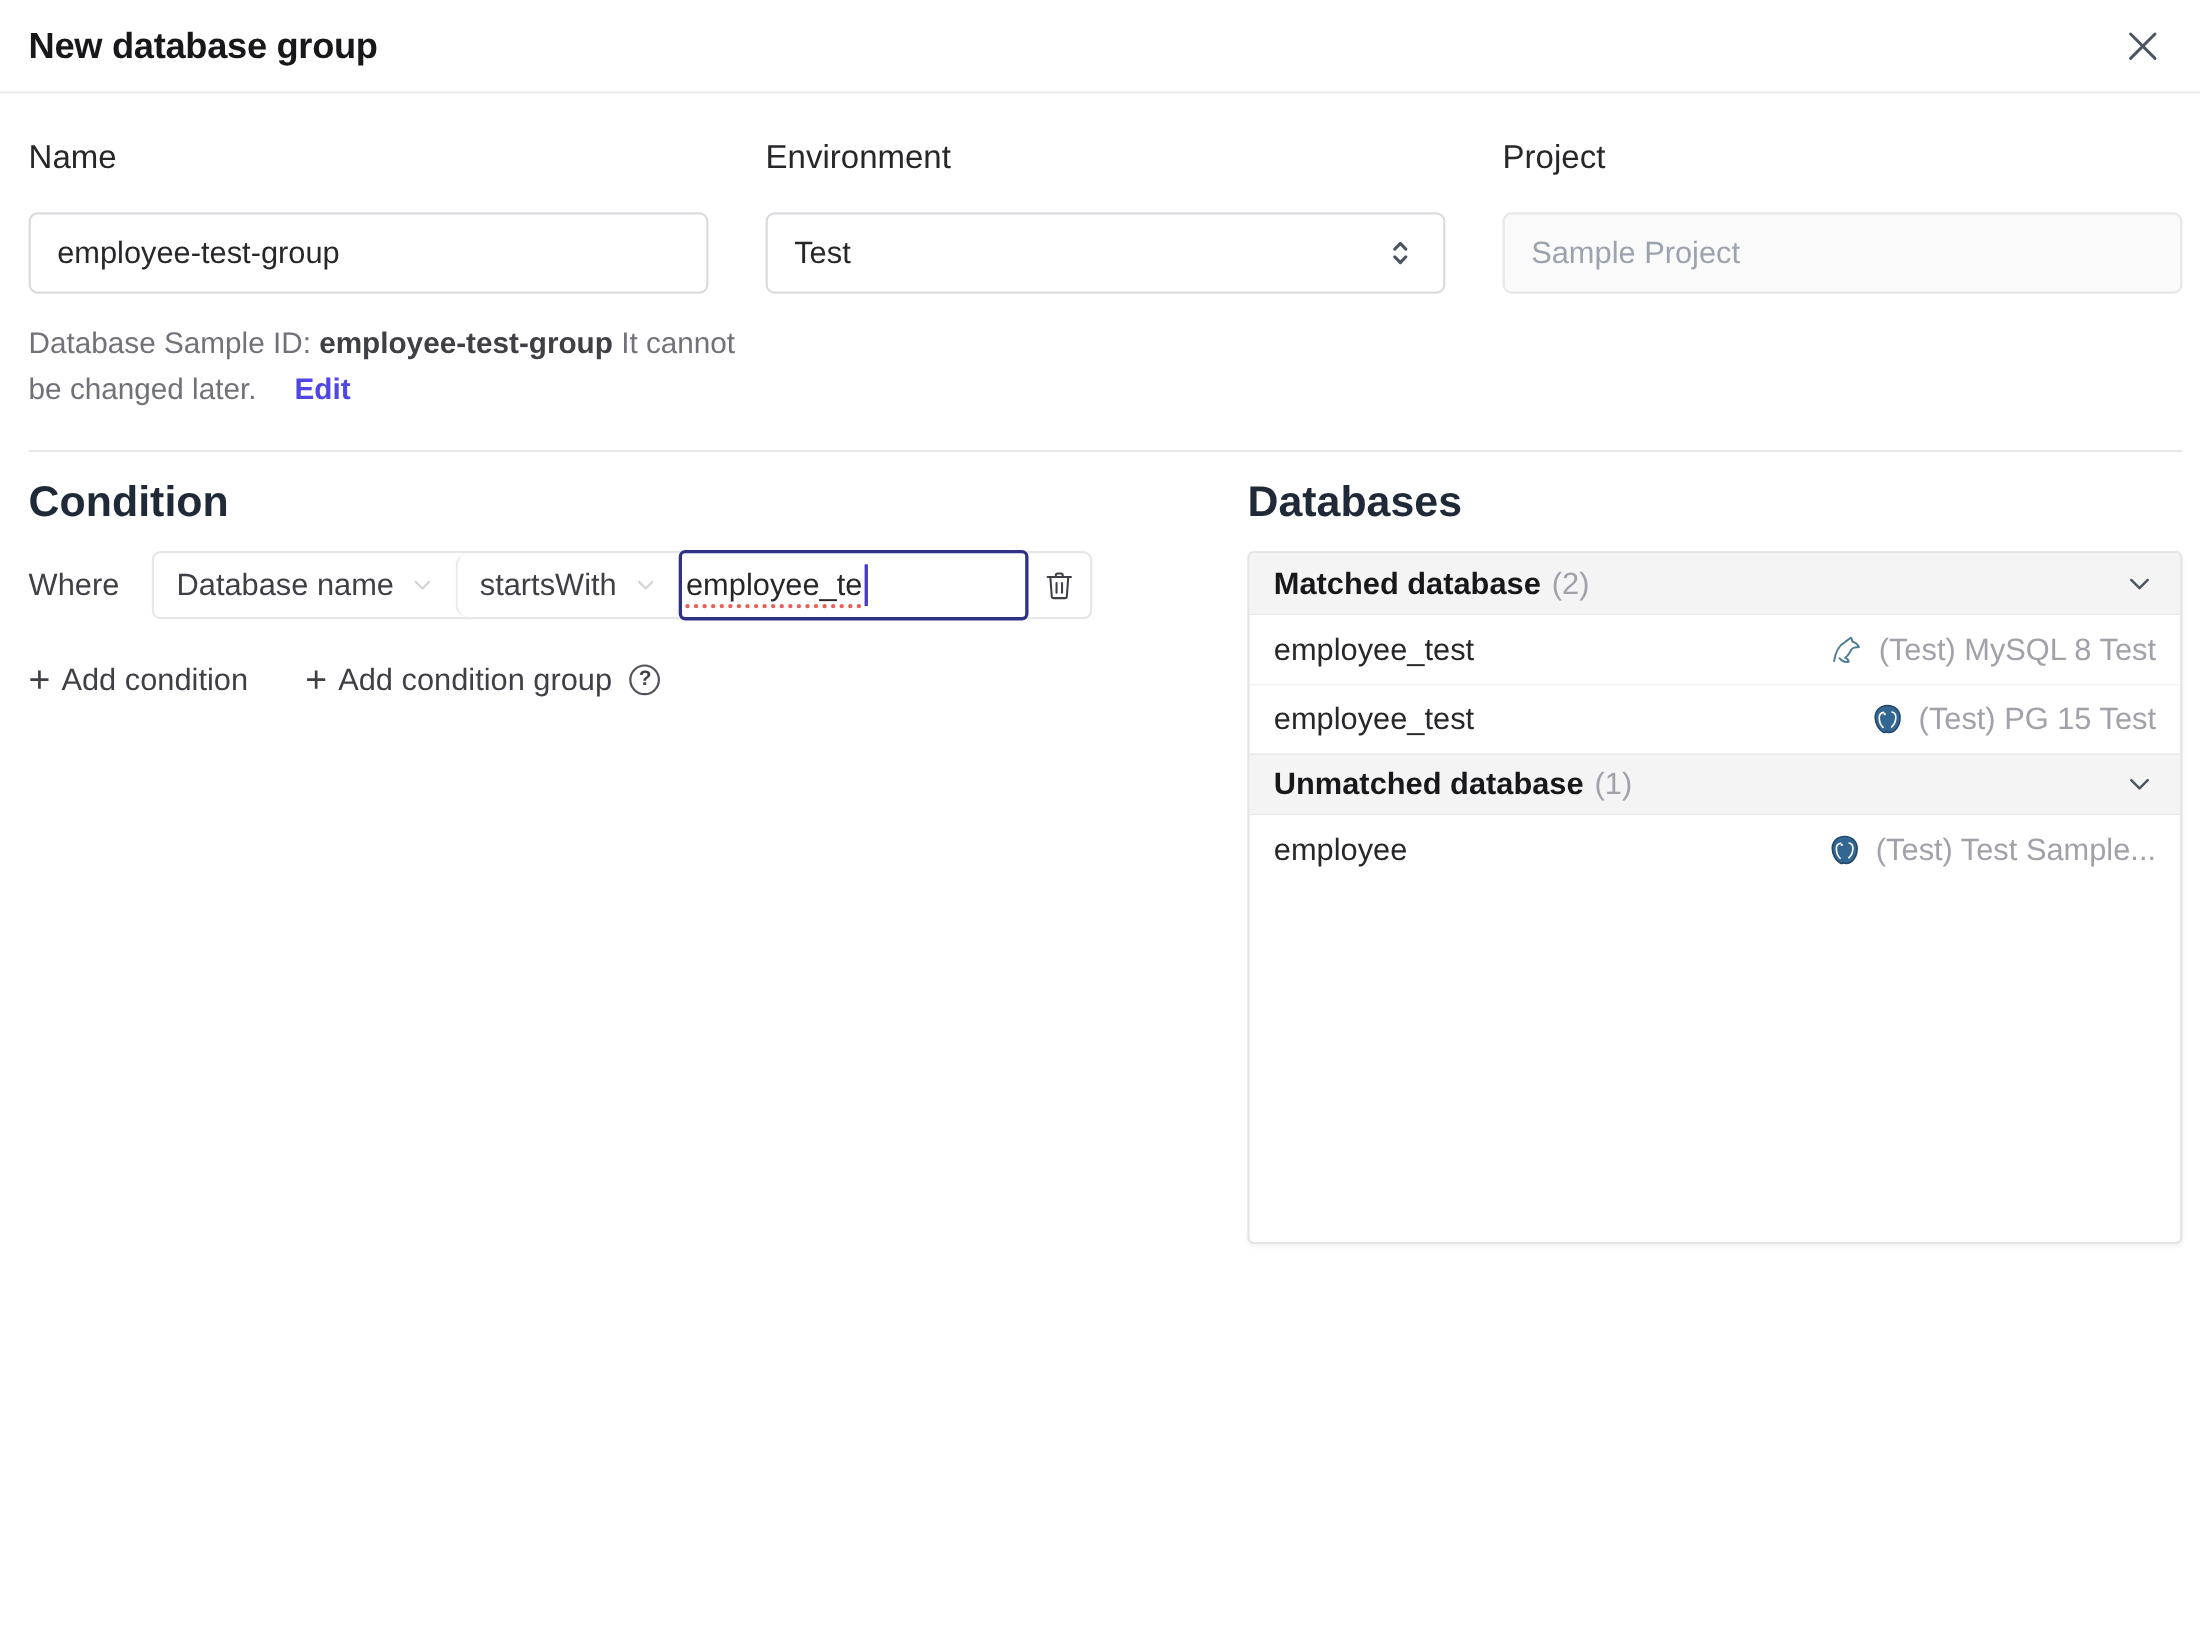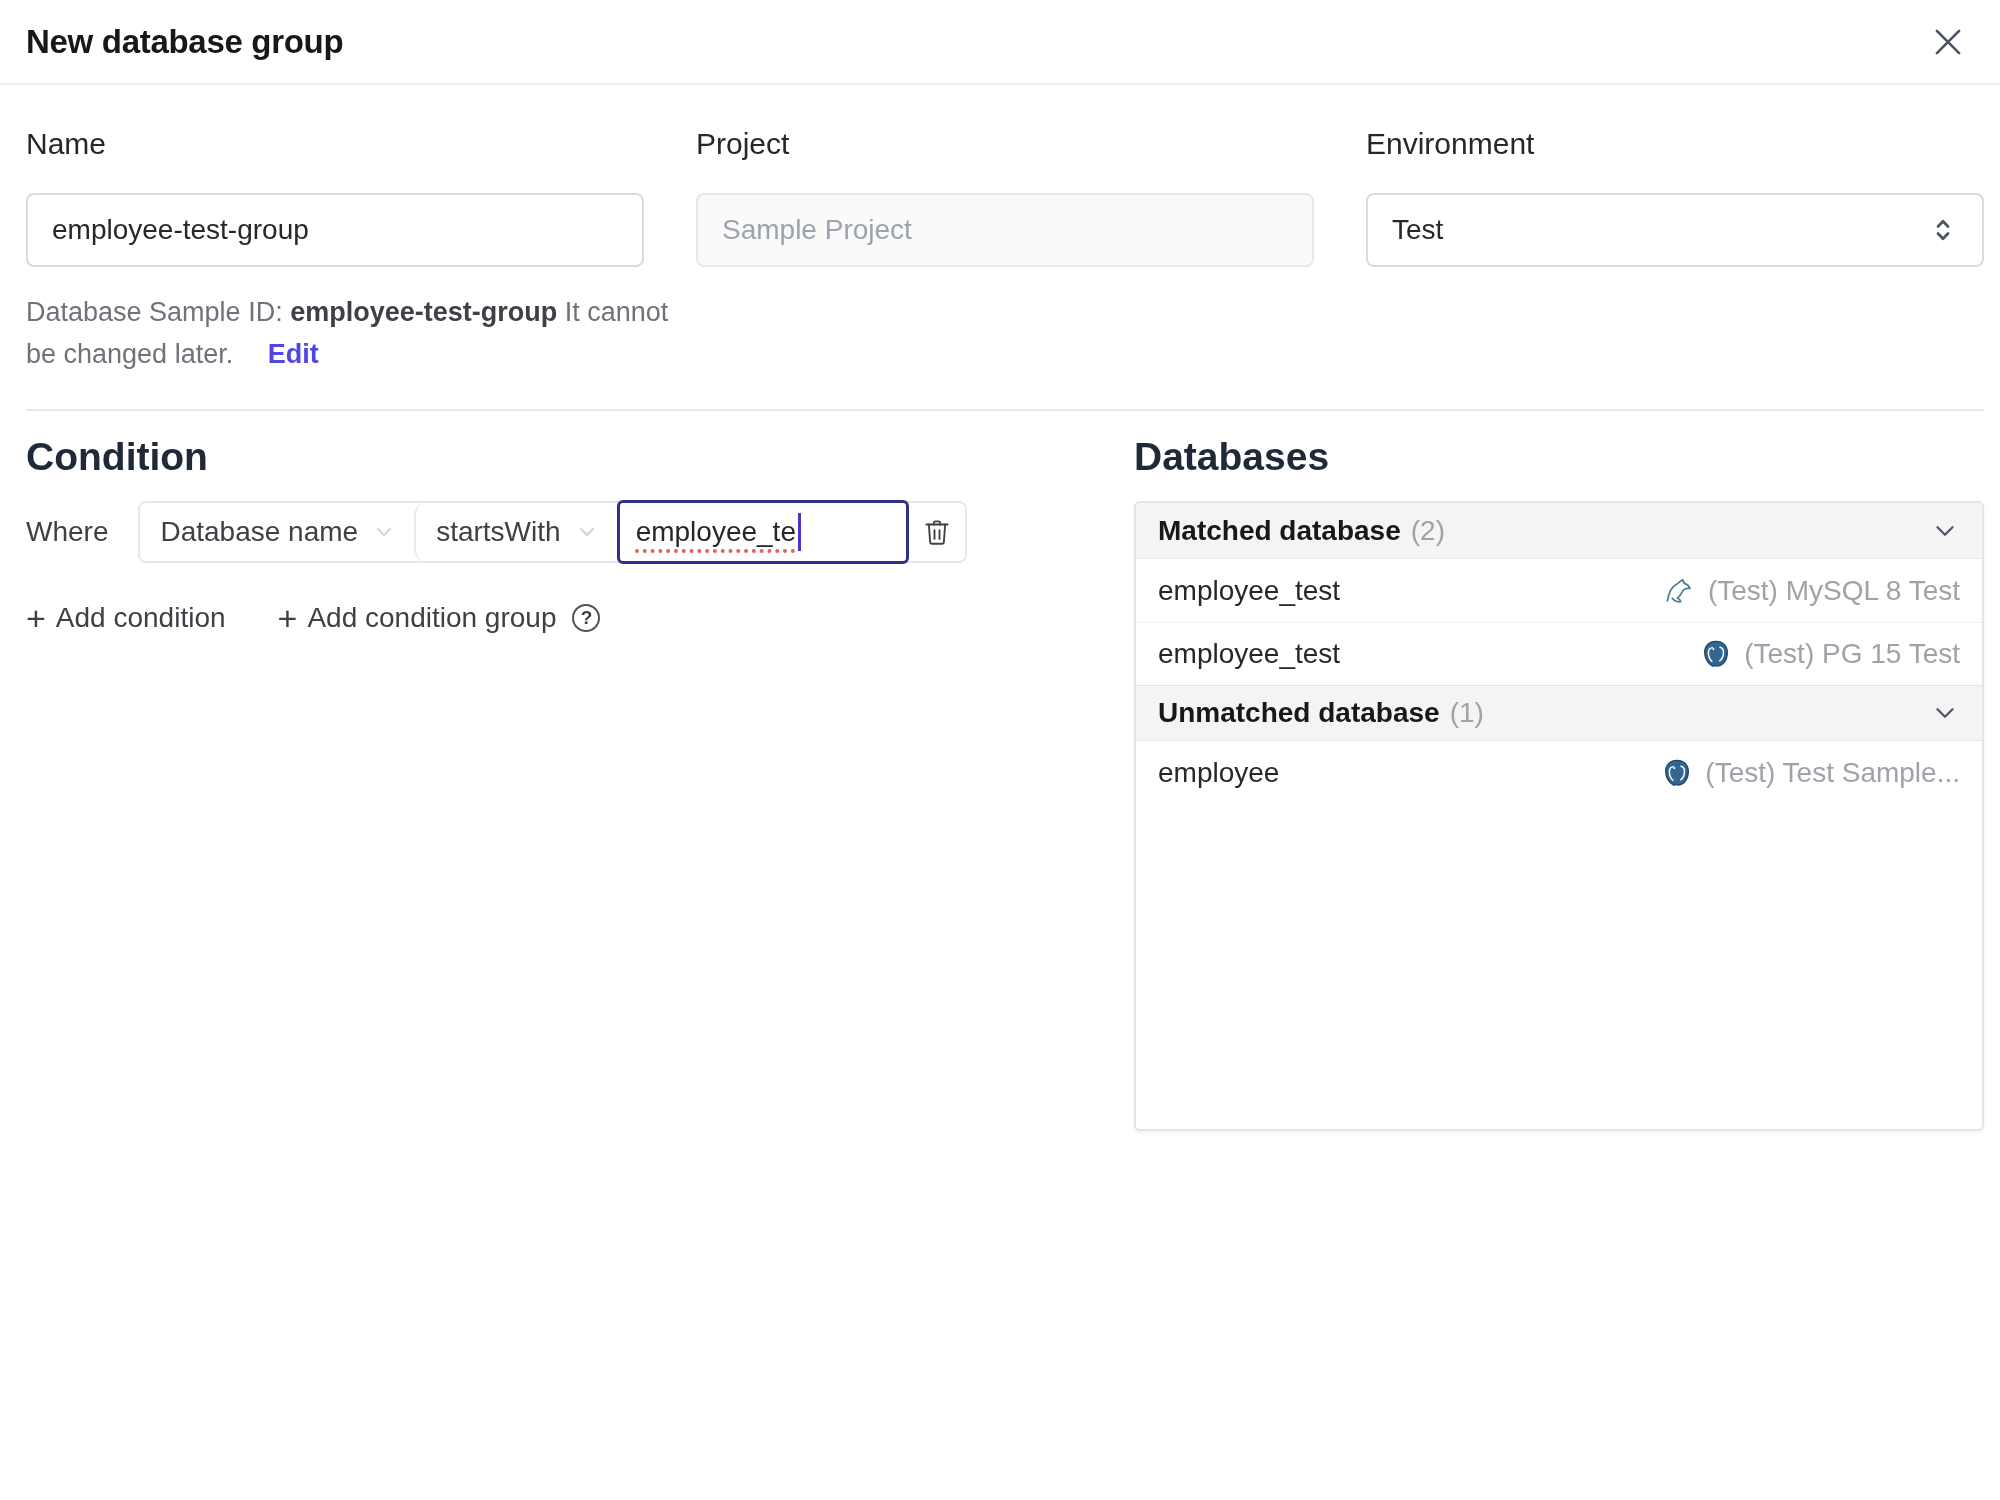--- a/index.html
+++ b/index.html
@@ -40,22 +40,22 @@
   .section-heading { margin-top: 24px; font-size: 39px; font-weight: 700; color: #1f2937; }
 
   
   .cond-row { margin-top: 22px; display: flex; align-items: center; }
   .where-label { font-size: 28px; color: #3f3f46; margin-right: 30px; }
   .cond-group { display: flex; align-items: stretch; height: 62px;
     border: 2px solid #e5e7eb; border-radius: 8px; background: #fff; }
   .cond-select { display: flex; align-items: center; gap: 14px; padding: 0 18px 0 20px;
     font-size: 28px; color: #3f3f46; cursor: pointer; border-radius: 12px; }
   .cond-select + .cond-select { border-left: 2px solid #e9eaec; }
-  .cond-value { width: 292px; margin: -3px 0; border: 3px solid #2f3284; border-radius: 6px;
-    background: #fff; display: flex; align-items: center; padding: 0 16px; position: relative; z-index: 1; text-align: center; }
+  .cond-value { width: 318px; margin: -3px 0; border: 3px solid #2f3284; border-radius: 6px;
+    background: #fff; display: flex; align-items: center; padding: 0 4px; position: relative; z-index: 1; text-align: center; }
   .misspelled { font-size: 28px; color: #27272a;
     text-decoration: underline dotted #e3635c; text-decoration-thickness: 4px; text-underline-offset: 8px; }
   .caret { width: 3px; height: 38px; background: #4338ca; margin-left: 2px; }
   .trash-btn { width: 56px; border: none; background: none; display: flex;
     align-items: center; justify-content: center; cursor: pointer; color: #3f3f46; }
 
   .add-row { margin-top: 38px; display: flex; align-items: center; gap: 52px; }
   .add-btn { border: none; background: none; display: inline-flex; align-items: center;
     font-size: 28px; color: #3f3f46; cursor: pointer; font-family: "Liberation Sans", sans-serif; }
   .plus-glyph { font-size: 34px; font-weight: 300; margin-right: 10px; line-height: 1; }
@@ -96,32 +96,32 @@
   </header>
 
   <div class="content">
 
     <div class="form-grid">
       <div>
         <label class="field-label">Name</label>
         <input class="text-input" type="text" value="employee-test-group" style="">
       </div>
       <div>
-        <label class="field-label">Project</label>
-        <div class="select-box disabled">
-          <span class="sel-val">Sample Project</span>
-        </div>
-      </div>
-      <div>
         <label class="field-label">Environment</label>
         <div class="select-box">
           <span class="sel-val">Test</span>
           <svg width="30" height="30" viewBox="0 0 24 24" fill="none" stroke="#4b5563" stroke-width="2.2" stroke-linecap="round" stroke-linejoin="round">
             <path d="M8 9.2l4-4.2 4 4.2M8 14.8l4 4.2 4-4.2"></path>
           </svg>
+        </div>
+      </div>
+      <div>
+        <label class="field-label">Project</label>
+        <div class="select-box disabled">
+          <span class="sel-val">Sample Project</span>
         </div>
       </div>
     </div>
 
     <p class="hint">
       <span>Database Sample ID: </span><strong>employee-test-group</strong><span> It cannot be changed later. </span><a class="edit-link">Edit</a>
     </p>
 
     <hr class="divider">
 

